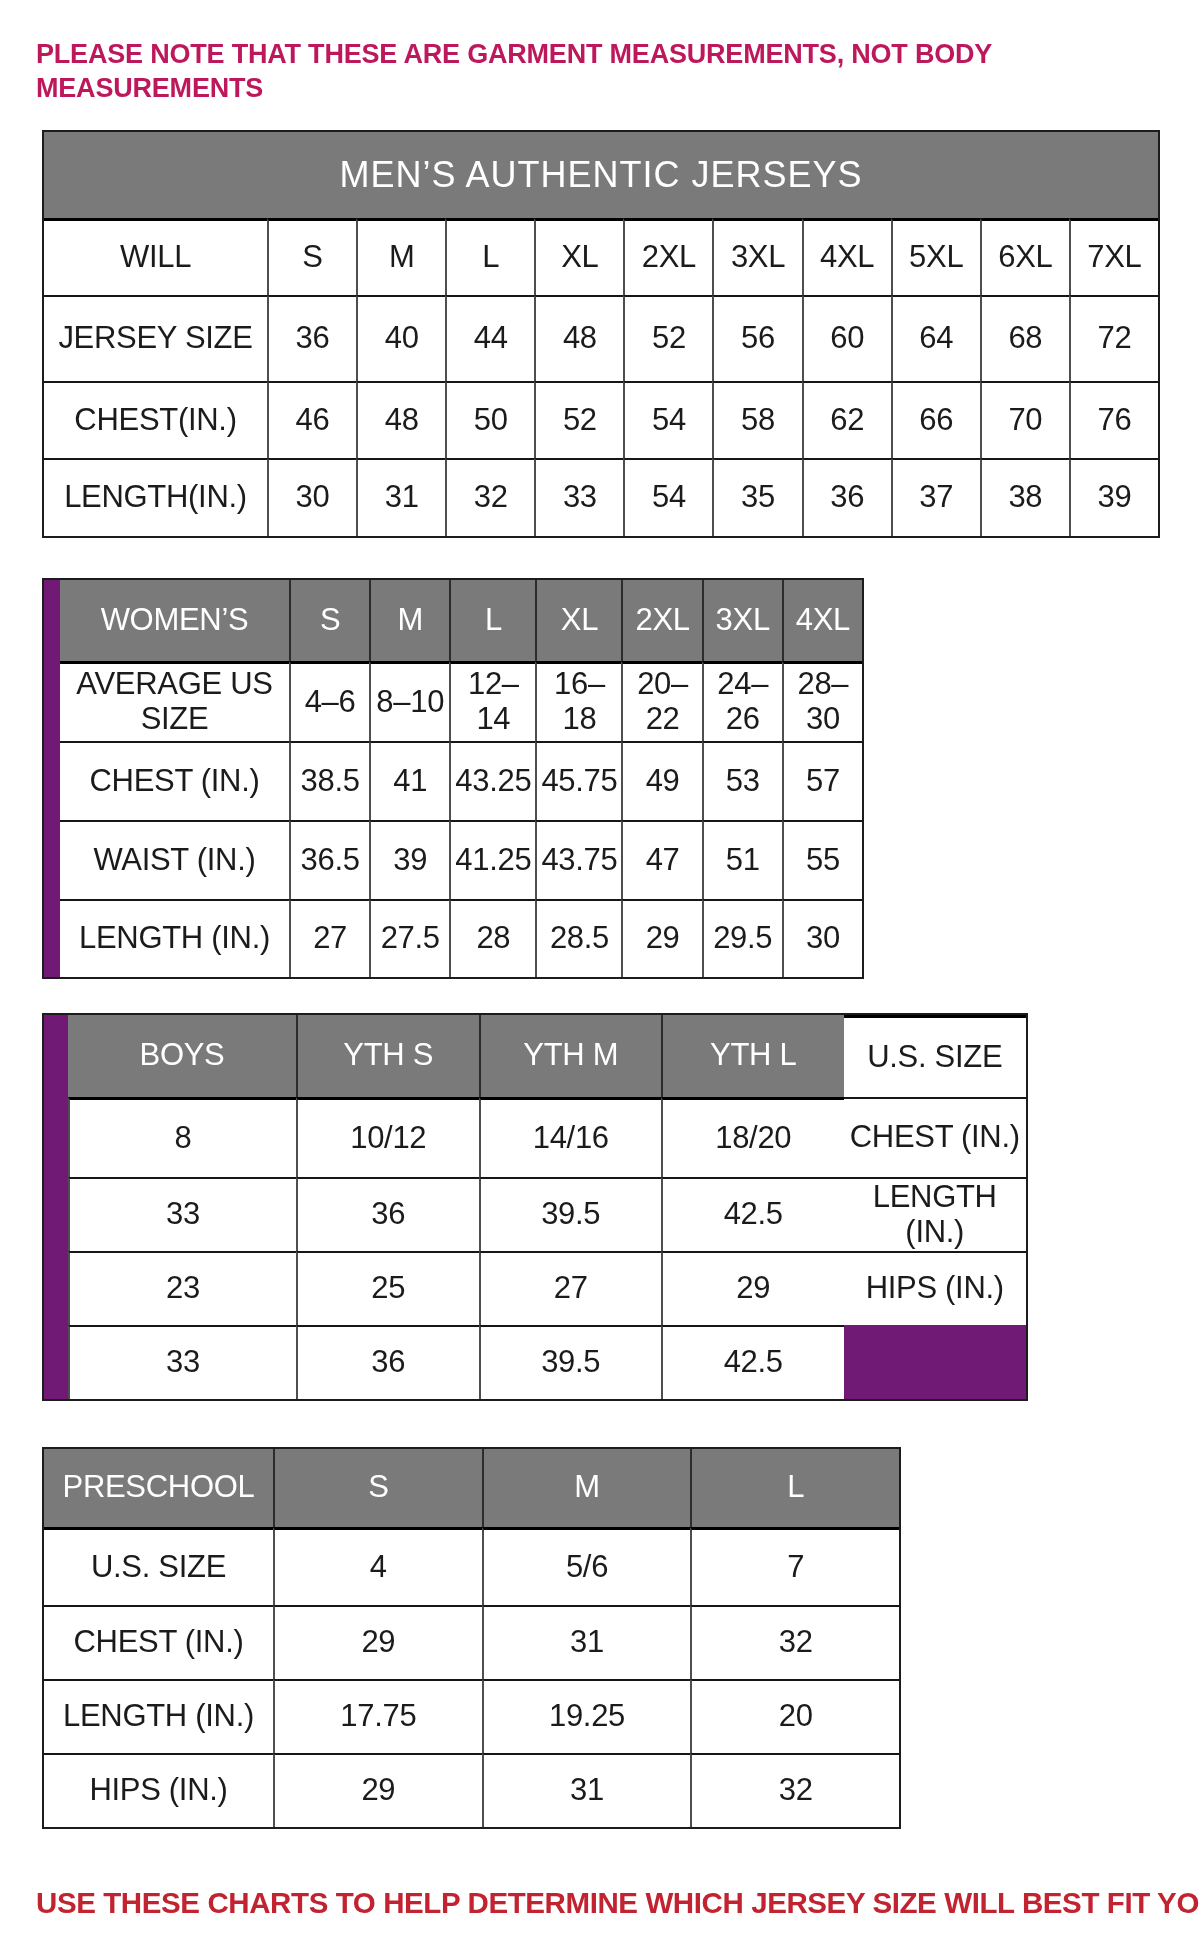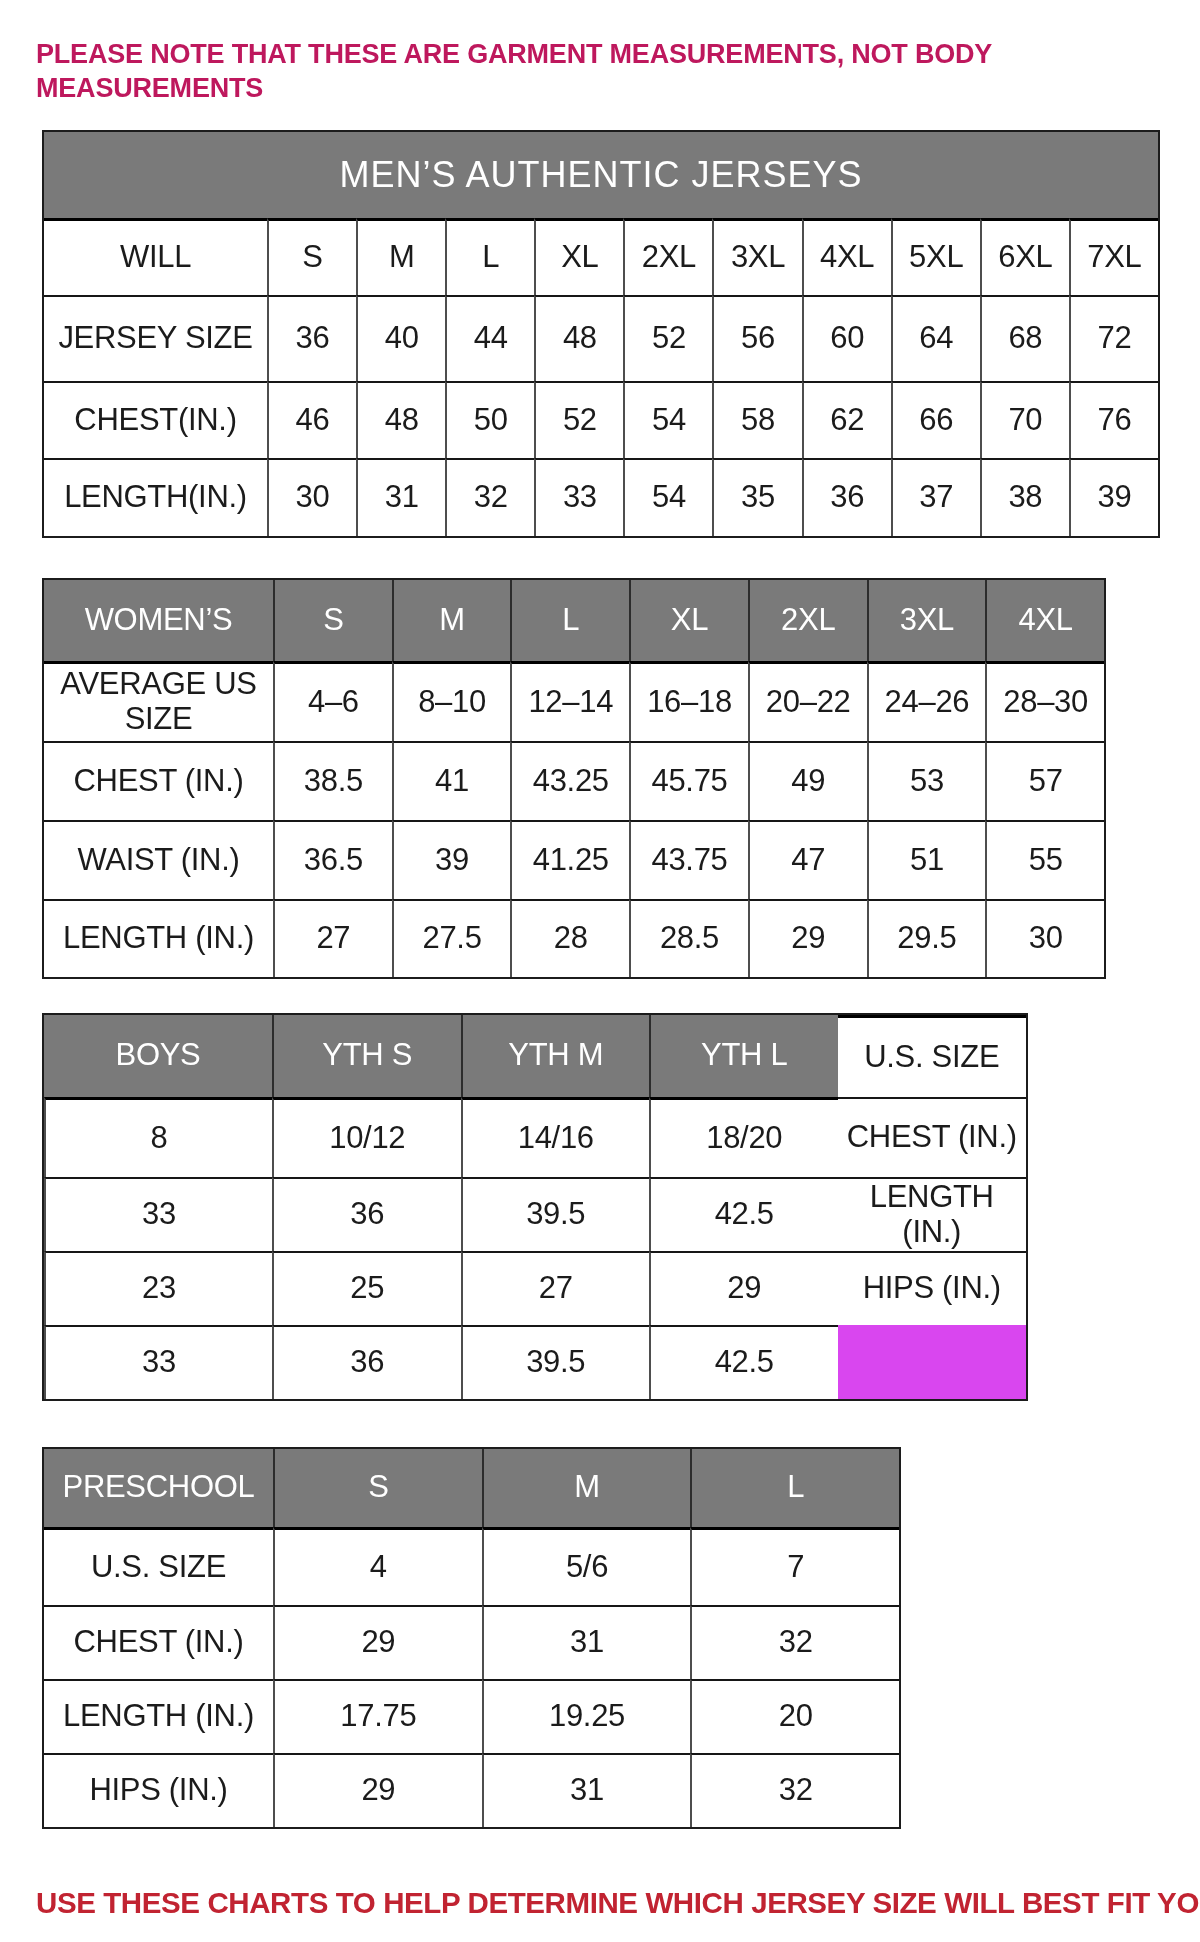--- a/index.html
+++ b/index.html
@@ -29,25 +29,25 @@
     color:#c12331;font-size:29.5px;font-weight:700;letter-spacing:-0.4px;
     white-space:nowrap;
   }
 
   
   .tbl{
     display:grid;
     border:2px solid #1c1c1c;
     box-sizing:border-box;
     margin-left:6px;
-    background:#d946ef;
+    background:#701a75;
   }
   .tbl-mens{grid-template-columns:223px repeat(10,1fr);grid-template-rows:86px 77px 86px 77px 78px;width:1118px;margin-top:24px;}
-  .tbl-womens{grid-template-columns:229px repeat(7,1fr);grid-template-rows:81px 80px 79px 79px 78px;width:1064px;margin-top:40px;}
-  .tbl-boys{grid-template-columns:228px repeat(4,1fr);grid-template-rows:82px 80px 74px 74px 74px;width:986px;margin-top:34px;}
+  .tbl-womens{grid-template-columns:229px repeat(7,1fr);grid-template-rows:81px 80px 79px 79px 78px;width:822px;margin-top:40px;padding-left:16px;}
+  .tbl-boys{grid-template-columns:228px repeat(4,1fr);grid-template-rows:82px 80px 74px 74px 74px;width:986px;margin-top:34px;padding-left:24px;}
   .tbl-preschool{grid-template-columns:229px repeat(3,1fr);grid-template-rows:78px 78px 74px 74px 74px;width:859px;margin-top:46px;}
 
   .cell{
     display:flex;align-items:center;justify-content:center;
     font-size:31px;letter-spacing:-0.3px;
     text-align:center;line-height:1.12;
     padding:0 4px;box-sizing:border-box;
     background:#ffffff;color:#1b1b1b;
   }
   .cell.bl{border-left:2px solid #4e4e4e;}

